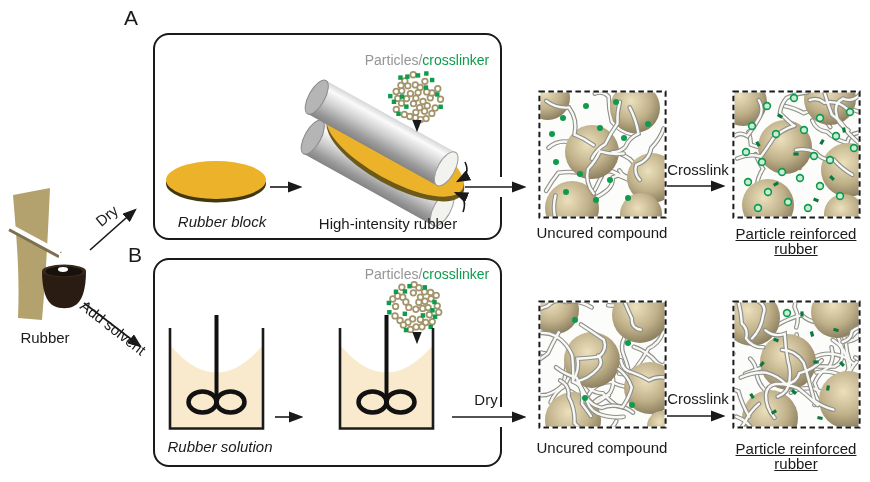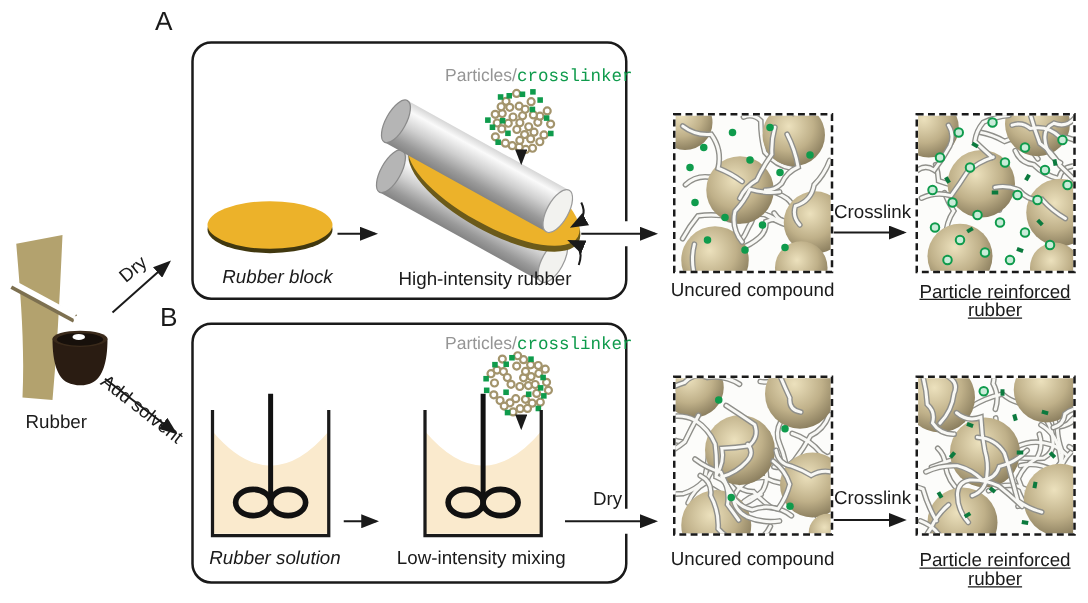--- a/index.html
+++ b/index.html
@@ -9,21 +9,21 @@
   }
   .lbl{position:absolute;font-size:15px;line-height:16px;text-align:center;color:var(--ink);z-index:6;white-space:nowrap;}
   .lbl.two{white-space:normal;line-height:15px;text-decoration:underline;}
   .seclbl{position:absolute;font-size:21px;z-index:6;color:var(--ink);}
   .panel{position:absolute;border:2.5px solid var(--ink);border-radius:16px;z-index:1;background:transparent;}
   .gap-patch{position:absolute;background:#ffffff;z-index:2;}
   svg.illus{position:absolute;z-index:3;overflow:visible;}
   #arrows-layer{position:absolute;left:0;top:0;z-index:4;pointer-events:none;}
   .particles-lbl{font-size:14px;}
   .particles-lbl .pgray{color:var(--gray-text);}
-  .particles-lbl .pgreen{color:var(--green);font-family:Liberation Mono, monospace;}
+  .particles-lbl .pgreen{color:var(--green);}
   .rot{transform-origin:center center;}
 </style>
 </head>
 <body>
 
 <div id="stage">
 
   <div class="panel" style="left:153px;top:33px;width:345px;height:203px;"></div>
   <div class="panel" style="left:153px;top:258px;width:345px;height:205px;"></div>
   <div class="gap-patch" style="left:496px;top:177px;width:10px;height:20px;"></div>
@@ -193,21 +193,20 @@
     </svg>
   <div class="lbl" style="left:164px;top:439px;width:112px;font-style:italic;">Rubber solution</div>
 
   <svg class="illus" id="beaker-2" style="left:334px;top:305px;" width="105" height="130" viewBox="0 0 105 130">
       <path d="M 6,40 Q 52.5,95 99,40 L 99,122 L 6,122 Z" fill="#faeacd"></path>
       <path d="M 6,23 L 6,123.5 L 99,123.5 L 99,23" fill="none" stroke="#1a1a1a" stroke-width="2.6"></path>
       <line x1="52.5" y1="10" x2="52.5" y2="96" stroke="#111111" stroke-width="4"></line>
       <ellipse cx="38.5" cy="97" rx="14" ry="10.5" fill="none" stroke="#111111" stroke-width="4.5"></ellipse>
       <ellipse cx="66.5" cy="97" rx="14" ry="10.5" fill="none" stroke="#111111" stroke-width="4.5"></ellipse>
     </svg>
-  <div class="lbl" style="left:315px;top:439px;width:140px;">Low-intensity mixing</div>
 
   <div class="lbl" style="left:466px;top:392px;width:40px;">Dry</div>
 
   <svg class="illus" id="sq-a1" style="left:538px;top:90px;" width="129" height="129" viewBox="0 0 129 129">
       <defs>
         <radialGradient id="sq-a1-g" cx="0.42" cy="0.36" r="0.72">
           <stop offset="0" stop-color="#ece1bd"></stop>
           <stop offset="0.55" stop-color="#bfb089"></stop>
           <stop offset="1" stop-color="#7f7355"></stop>
         </radialGradient>

